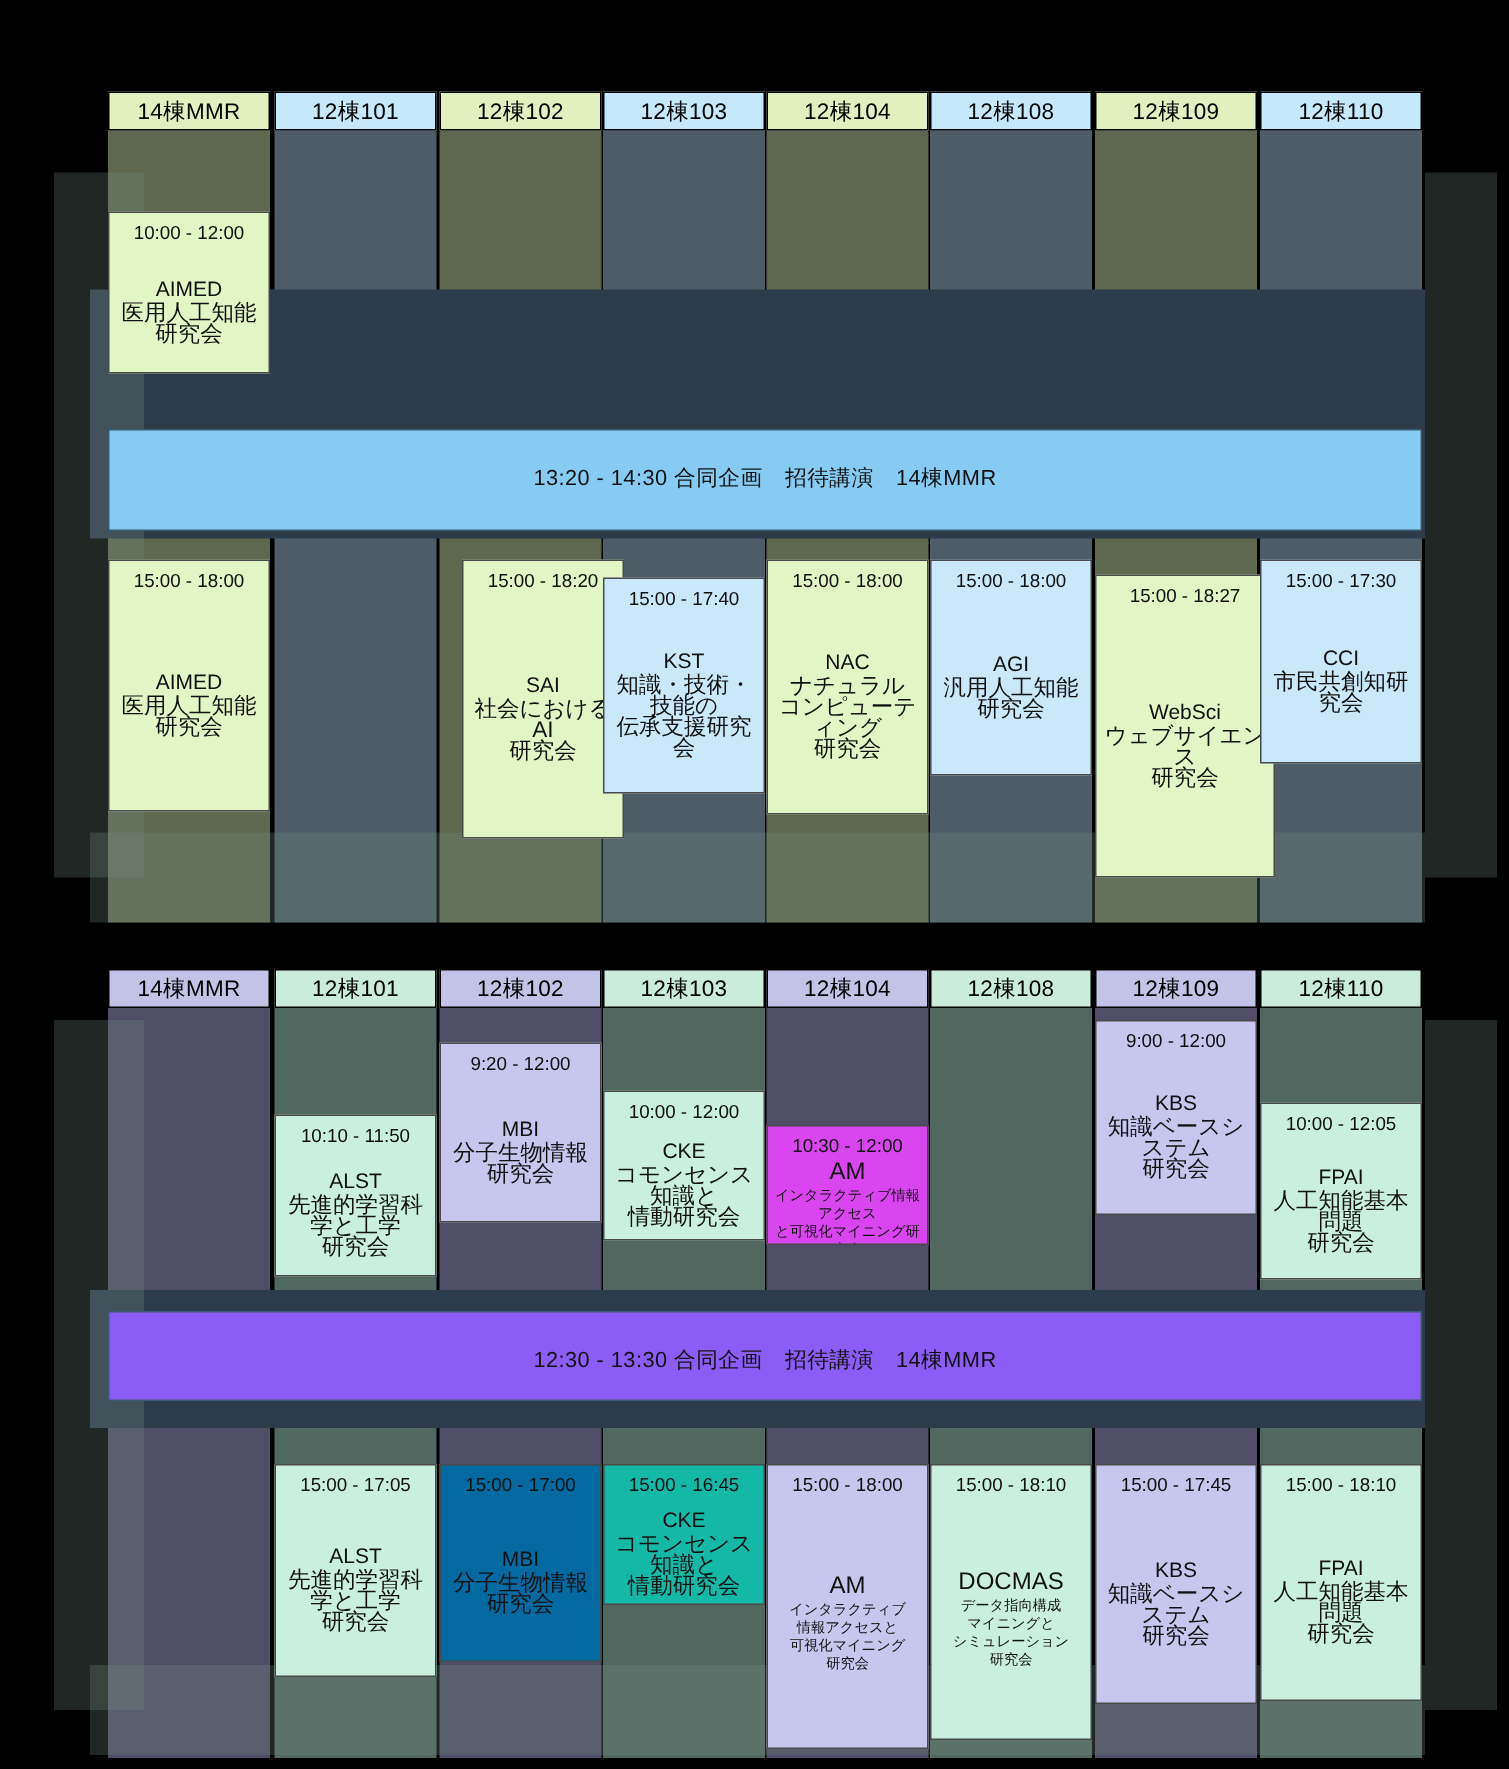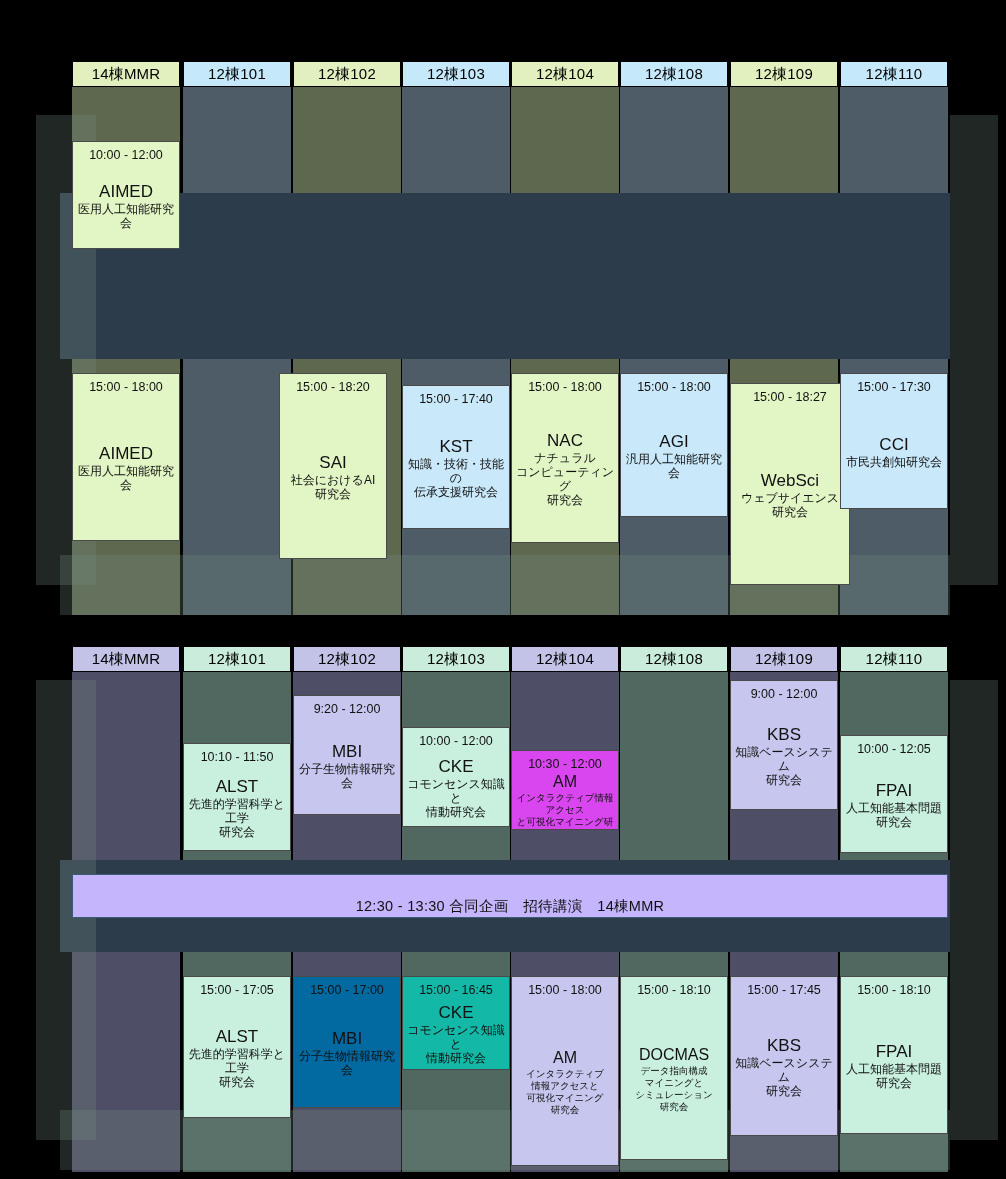--- a/index.html
+++ b/index.html
@@ -90,28 +90,28 @@
     padding-top: 6px;
     overflow: hidden;
   }
   .session .time {
     font-size: 12.5px;
     color: #111;
     line-height: 15px;
     white-space: nowrap;
   }
   .session .abbr {
-    font-size: 17px;
+    font-size: 14px;
     color: #111;
     line-height: 20px;
     margin-top: auto;
     white-space: nowrap;
   }
   .session .jp {
-    font-size: 12px;
+    font-size: 15px;
     color: #111;
     line-height: 14px;
     text-align: center;
     margin-bottom: auto;
     padding: 0 3px;
   }
   .session.compact .abbr { font-size: 16px; }
   .session.compact .jp   { font-size: 9.5px; line-height: 12px; }
 
   
@@ -163,21 +163,21 @@
         <div class="session" style="left: 72px; width: 108px; top: 86px; height: 108px; background: rgb(226, 245, 196);">
           <div class="time">10:00 - 12:00</div>
           <div class="abbr">AIMED</div>
           <div class="jp">医用人工知能研究会</div>
         </div>
         <div class="session" style="left: 72px; width: 108px; top: 318px; height: 168px; background: rgb(226, 245, 196);">
           <div class="time">15:00 - 18:00</div>
           <div class="abbr">AIMED</div>
           <div class="jp">医用人工知能研究会</div>
         </div>
-        <div class="session" style="left: 279px; width: 108px; top: 318px; height: 186px; background: rgb(226, 245, 196);">
+        <div class="session" style="left: 308px; width: 108px; top: 318px; height: 186px; background: rgb(226, 245, 196);">
           <div class="time">15:00 - 18:20</div>
           <div class="abbr">SAI</div>
           <div class="jp">社会におけるAI<br>研究会</div>
         </div>
         <div class="session" style="left: 402px; width: 108px; top: 330px; height: 144px; background: rgb(201, 233, 250);">
           <div class="time">15:00 - 17:40</div>
           <div class="abbr">KST</div>
           <div class="jp">知識・技術・技能の<br>伝承支援研究会</div>
         </div>
         <div class="session" style="left: 511px; width: 108px; top: 318px; height: 170px; background: rgb(226, 245, 196);">
@@ -194,20 +194,21 @@
           <div class="time">15:00 - 18:27</div>
           <div class="abbr">WebSci</div>
           <div class="jp">ウェブサイエンス<br>研究会</div>
         </div>
         <div class="session" style="left: 840px; width: 108px; top: 318px; height: 136px; background: rgb(201, 233, 250);">
           <div class="time">15:00 - 17:30</div>
           <div class="abbr">CCI</div>
           <div class="jp">市民共創知研究会</div>
         </div>
       </div>
+    <div class="banner" id="banner-1" style="left: 72px; width: 876px; top: 231px; height: 68px; background: rgb(134, 204, 242);">13:20 - 14:30  合同企画　招待講演　14棟MMR</div>
   </div>
 
   <div class="day" id="day-2">
     <div class="bg-layer" id="bg-2">
         <div class="bg-col shade-p" style="left: 72px; width: 108px; top: 32px; height: 500px; opacity: 0.85;"></div>
         <div class="bg-col shade-m" style="left: 183px; width: 108px; top: 32px; height: 500px; opacity: 0.85;"></div>
         <div class="bg-col shade-p" style="left: 293px; width: 108px; top: 32px; height: 500px; opacity: 0.85;"></div>
         <div class="bg-col shade-m" style="left: 402px; width: 108px; top: 32px; height: 500px; opacity: 0.85;"></div>
         <div class="bg-col shade-p" style="left: 511px; width: 108px; top: 32px; height: 500px; opacity: 0.85;"></div>
         <div class="bg-col shade-m" style="left: 620px; width: 108px; top: 32px; height: 500px; opacity: 0.85;"></div>
@@ -288,16 +289,16 @@
           <div class="time">15:00 - 17:45</div>
           <div class="abbr">KBS</div>
           <div class="jp">知識ベースシステム<br>研究会</div>
         </div>
         <div class="session" style="left: 840px; width: 108px; top: 336px; height: 158px; background: rgb(201, 240, 222);">
           <div class="time">15:00 - 18:10</div>
           <div class="abbr">FPAI</div>
           <div class="jp">人工知能基本問題<br>研究会</div>
         </div>
       </div>
-    <div class="banner" id="banner-2" style="left: 72px; width: 876px; top: 234px; height: 44px; background: #c4b5fd;">12:30 - 13:30  合同企画　招待講演　14棟MMR</div>
+    <div class="banner" id="banner-2" style="left: 72px; width: 876px; top: 234px; height: 60px; background: #8b5cf6;">12:30 - 13:30  合同企画　招待講演　14棟MMR</div>
   </div>
 
 </div>
 
 </body></html>

